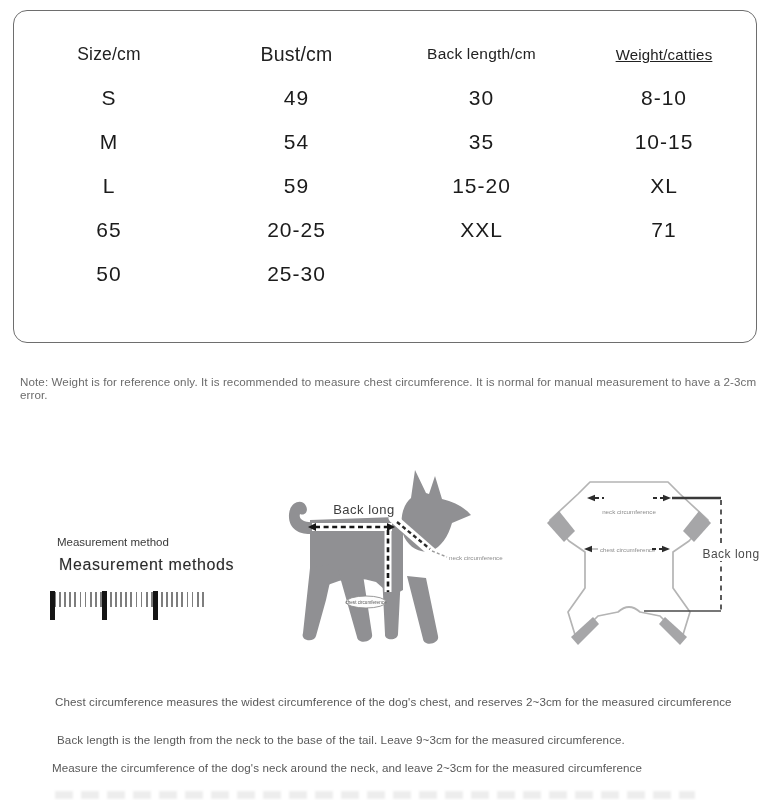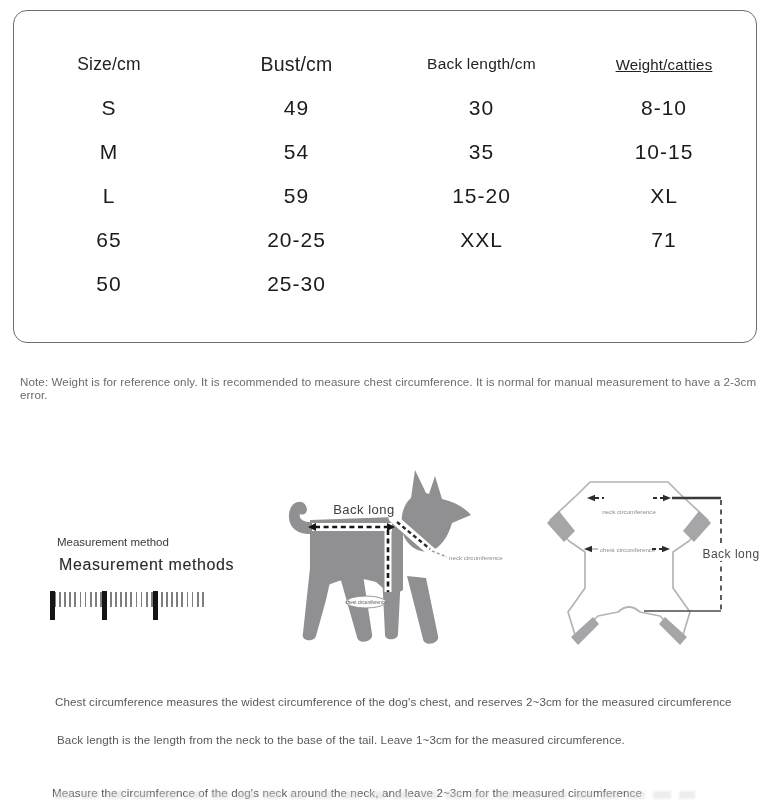--- a/index.html
+++ b/index.html
@@ -10,21 +10,21 @@
     overflow:hidden; margin:0 auto;
   }
 
   
   .size-table {
     position:absolute; left:13px; top:10px; width:744px; height:333px;
     border:1.6px solid #6e6e6e; border-radius:14px; background:#fff;
     display:grid;
     grid-template-columns:190px 185px 185px 180px;
     grid-auto-rows:44px;
-    padding-top:31px;
+    padding-top:21px;
   }
   .size-table .cell {
     display:flex; align-items:center; justify-content:center;
     font-size:21px; letter-spacing:1px; color:#1b1b1b;
   }
   .size-table .hdr { font-size:17px; letter-spacing:0.2px; color:#222; }
   .size-table .hdr.c1 { font-size:17.5px; }
   .size-table .hdr.c2 { font-size:19.5px; }
   .size-table .hdr.c3 { font-size:15.5px; }
   .size-table .hdr.c4 { font-size:15px;text-decoration:underline; }
@@ -65,21 +65,21 @@
   svg text { font-family:"Liberation Sans", sans-serif; }
   .t-backlong { font-size:13px; fill:#3d3d3d; letter-spacing:0.5px; }
   .t-tiny { font-size:6.2px; fill:#8a8a8a; }
   .t-micro { font-size:4.6px; fill:#5a5a5a; }
   .t-backlong-g { font-size:12px; fill:#4a4a4a; letter-spacing:0.5px; }
 
   
   .desc { position:absolute; font-size:11.6px; color:#585858; letter-spacing:0.1px; }
   .desc.d1 { left:55px; top:695px; }
   .desc.d2 { left:57px; top:733px; }
-  .desc.d3 { left:52px; top:786px;text-align:center; }
+  .desc.d3 { left:52px; top:761px;text-align:center; }
 
   
   .faded-artifact {
     position:absolute; left:55px; top:791px; width:640px; height:8px;
     background:repeating-linear-gradient(to right, #d9d9d9 0 18px, transparent 18px 26px);
     opacity:0.45; filter:blur(1px);
   }
 </style>
 </head>
 <body>
@@ -190,18 +190,18 @@
     <polygon points="130,89 122,85.8 122,92.2" fill="#2c2c2c"></polygon>
 
     <line x1="132" y1="38" x2="181" y2="38" stroke="#3a3a3a" stroke-width="2.6"></line>
     <line x1="181" y1="40" x2="181" y2="150" stroke="#4a4a4a" stroke-width="1.8" stroke-dasharray="5,4.5"></line>
     <line x1="104" y1="151" x2="181" y2="151" stroke="#4a4a4a" stroke-width="1.6"></line>
     <rect x="160" y="87" width="62" height="14" fill="#ffffff"></rect>
     <text x="191" y="98" text-anchor="middle" class="t-backlong-g">Back long</text>
   </svg>
 
   <div class="desc d1">Chest circumference measures the widest circumference of the dog's chest, and reserves 2~3cm for the measured circumference</div>
-  <div class="desc d2">Back length is the length from the neck to the base of the tail. Leave 1~3cm for the measured circumference.</div>
+  <div class="desc d2">Back length is the length from the neck to the base of the tail. Leave 9~3cm for the measured circumference.</div>
   <div class="desc d3">Measure the circumference of the dog's neck around the neck, and leave 2~3cm for the measured circumference</div>
 
   <div class="faded-artifact"></div>
 
 </div>
 
 </body></html>

